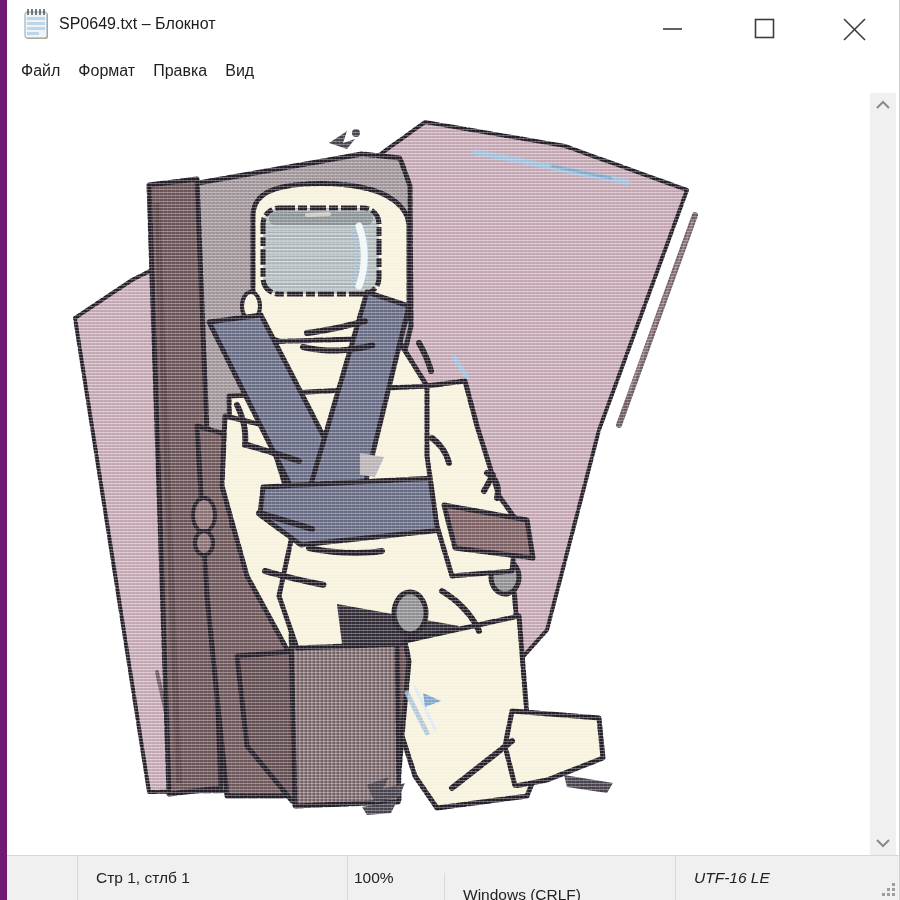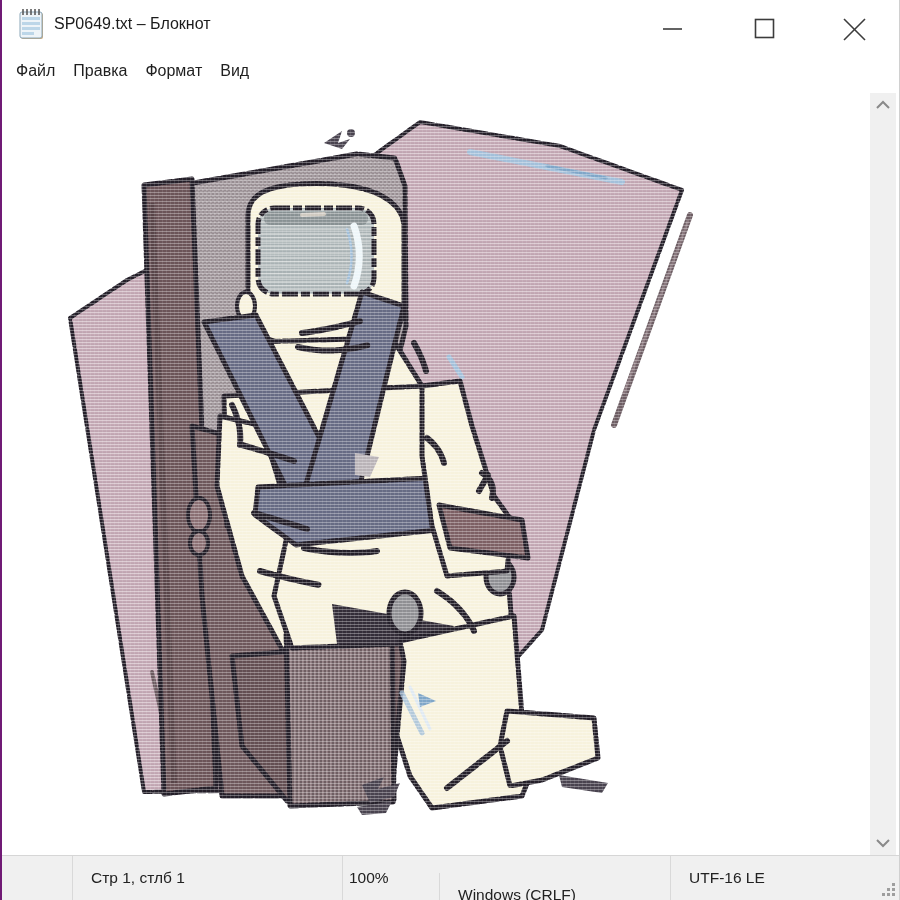--- a/index.html
+++ b/index.html
@@ -1,18 +1,18 @@
 <!DOCTYPE html>
 <html style="--mauve1: #cdb4bf; --mauve2: #c0a5b1; --seatBack: #6d575b; --seatBottom: #634e52; --rail: #6b5458; --railDark: #584448; --headrest: #978d91; --headrestDot: #a79da2; --slab1: #8d7a7e; --slab2: #6f5e62; --suit: #f7f2dd; --strap: #676b84; --visor: #a9b2b4; --visorLine: #c6cccc; --visorDark: #828b8d; --highlight: #eef6f9; --blue: #a3c0da; --blueDark: #7fa6c8; --olive: #a8a284; --ink: #241f29; --pad: #8f8f93; --grayGap: #b9b3b7;"><head>
 <meta charset="utf-8">
 <style>
   html,body{margin:0;padding:0;background:#fff;}
   .window{position:relative;width:900px;height:900px;background:#fff;overflow:hidden;
     font-family:"Liberation Sans","DejaVu Sans",sans-serif;
-    border-left:2px solid #701a75;border-right:1px solid #d0d0d0;box-sizing:border-box;}
+    border-left:7px solid #701a75;border-right:1px solid #d0d0d0;box-sizing:border-box;}
   
   .titlebar{position:absolute;left:0;top:0;width:100%;height:48px;background:#fff;display:flex;align-items:center;}
   .app-icon{position:absolute;left:17px;top:9px;width:27px;height:31px;}
   .title-text{position:absolute;left:52px;top:0;height:48px;line-height:48px;font-size:16px;color:#1b1b1b;white-space:nowrap;}
   .winbtn{position:absolute;top:0;width:46px;height:48px;display:flex;align-items:center;justify-content:center;}
   .btn-min{right:204px;} .btn-max{right:112px;} .btn-close{right:22px;}
   
   .menubar{position:absolute;left:0;top:48px;width:100%;height:45px;background:#fff;display:flex;padding-left:5px;box-sizing:border-box;}
   .menu-item{font-size:16px;color:#1f1f1f;padding:0 9px;line-height:45px;}
   
@@ -26,21 +26,21 @@
   .scrollbar{position:absolute;right:3px;top:93px;width:26px;height:762px;background:#f0f0f0;}
   .scroll-arrow{position:absolute;left:0;width:26px;height:20px;display:flex;align-items:center;justify-content:center;}
   .scroll-up{top:2px;} .scroll-down{bottom:2px;}
   
   .statusbar{position:absolute;left:0;bottom:0;width:100%;height:45px;background:#f0f0f0;border-top:1px solid #d6d6d6;display:flex;box-sizing:border-box;font-size:15.5px;color:#222;}
   .seg{height:100%;display:flex;align-items:center;box-sizing:border-box;white-space:nowrap;}
   .seg1{width:70px;}
   .seg2{width:270px;border-left:1px solid #d9d9d9;padding-left:18px;}
   .seg3{width:97px;border-left:1px solid #d9d9d9;padding-left:6px;}
   .seg4{width:231px;border-left:1px solid #d9d9d9;padding-left:18px;margin-top:17px;}
-  .seg5{flex:1;border-left:1px solid #d9d9d9;padding-left:18px;}
+  .seg5{flex:1;border-left:1px solid #d9d9d9;padding-left:18px;font-style:italic;}
   .grip{position:absolute;right:2px;bottom:2px;width:18px;height:18px;}
   
   .ink{stroke:var(--ink);stroke-width:5;stroke-linejoin:round;stroke-linecap:round;stroke-dasharray:16 3 9 3 5 2;}
   .ink4{stroke:var(--ink);stroke-width:4;stroke-linejoin:round;stroke-linecap:round;stroke-dasharray:14 3 8 2;}
   .fold{stroke:var(--ink);stroke-width:6;stroke-linecap:round;fill:none;stroke-dasharray:12 3 7 2;}
 </style>
 </head>
 <body>
 
 <div class="window">
@@ -75,22 +75,22 @@
     <div class="winbtn btn-close">
       <svg width="46" height="48">
         <line x1="13" y1="19" x2="34" y2="40" stroke="#3c3c3c" stroke-width="1.6"></line>
         <line x1="34" y1="19" x2="13" y2="40" stroke="#3c3c3c" stroke-width="1.6"></line>
       </svg>
     </div>
   </div>
 
   <div class="menubar">
     <span class="menu-item">Файл</span>
+    <span class="menu-item">Формат</span>
     <span class="menu-item">Правка</span>
-    <span class="menu-item">Формат</span>
     <span class="menu-item">Вид</span>
   </div>
 
   <div class="content">
     <svg class="art" width="870" height="762" viewBox="0 0 870 762">
       <defs>
         <pattern id="hstripe" width="4" height="3" patternUnits="userSpaceOnUse">
           <rect width="4" height="3" fill="var(--mauve2)"></rect>
           <rect width="4" height="1.3" fill="var(--mauve1)"></rect>
         </pattern>

